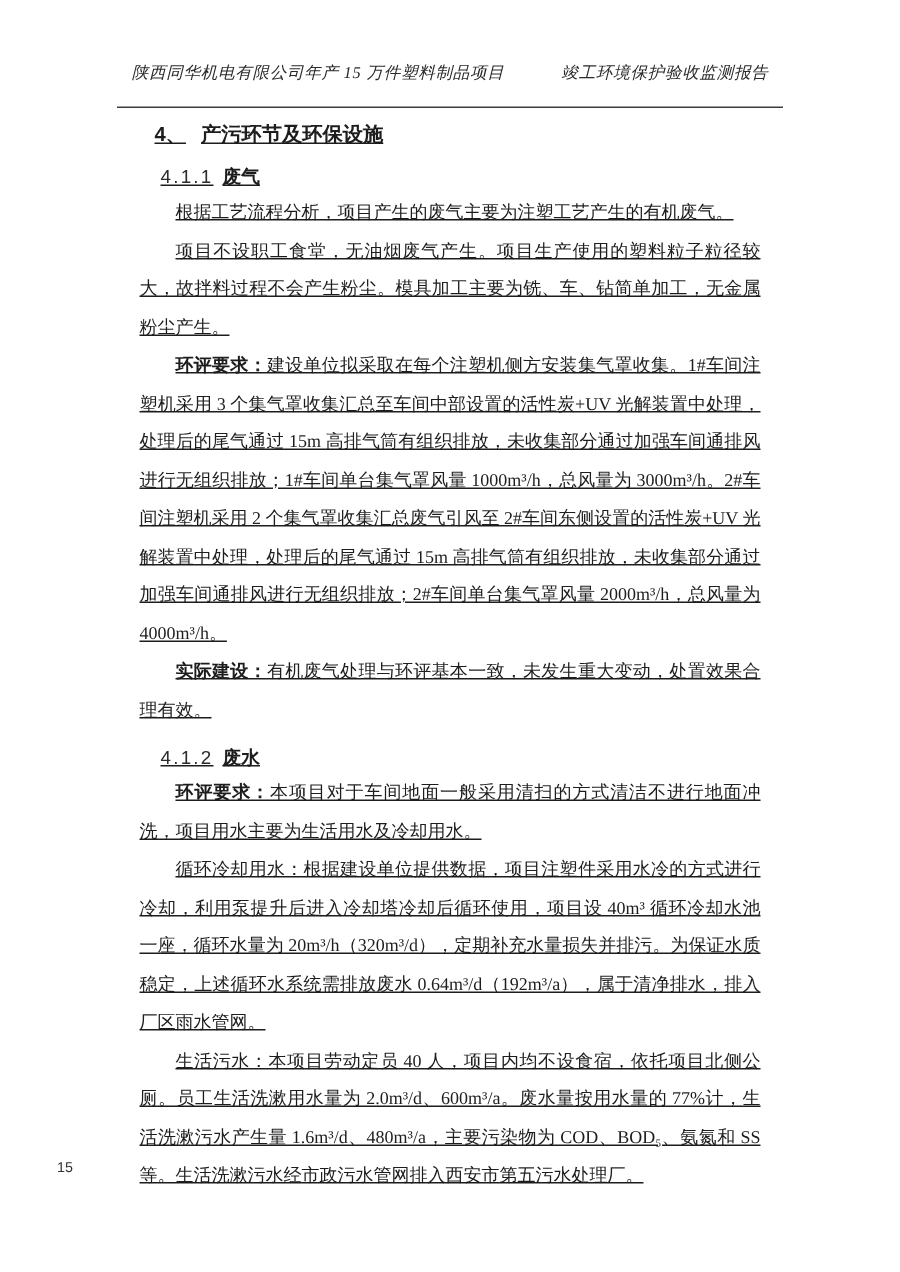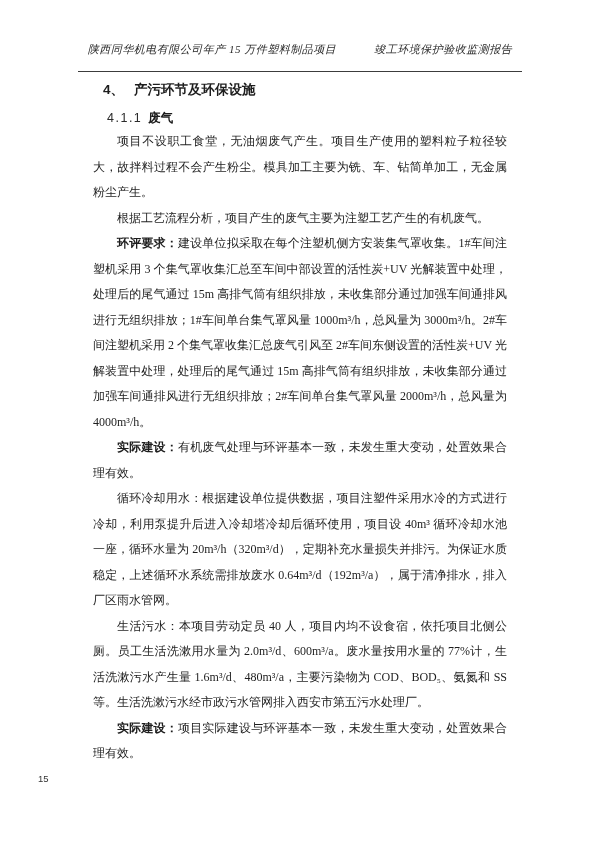--- a/index.html
+++ b/index.html
@@ -37,20 +37,21 @@
     border-top: 1.8px solid #3c3c3c;
     height: 0;
   }
   
   .content {
     padding: 0 55px;
     font-size: 12px;
     line-height: 25.5px;
     text-align: justify;
     text-justify: inter-ideograph;
+    text-decoration: underline;
   }
   .heading {
     font-family: "Liberation Sans", "DejaVu Sans", sans-serif;
     text-align: left;
   }
   .h1 {
     margin: 8px 0 0 10px;
     font-size: 13.5px;
     line-height: 19px;
     font-weight: bold;
@@ -101,33 +102,36 @@
 
     <div class="heading h1">
       <span class="num">4、</span><span class="ttl">产污环节及环保设施</span>
     </div>
 
 
     <div class="heading h3">
       <span class="num">4.1.1</span><span class="ttl">废气</span>
     </div>
 
+    <p class="para"><span class="plabel"></span><span class="ptext">根据工艺流程分析，项目产生的废气主要为注塑工艺产生的有机废气。</span></p>
+
     <p class="para"><span class="plabel"></span><span class="ptext">项目不设职工食堂，无油烟废气产生。项目生产使用的塑料粒子粒径较大，故拌料过程不会产生粉尘。模具加工主要为铣、车、钻简单加工，无金属粉尘产生。</span></p>
-
-    <p class="para"><span class="plabel"></span><span class="ptext">根据工艺流程分析，项目产生的废气主要为注塑工艺产生的有机废气。</span></p>
 
     <p class="para"><span class="plabel">环评要求：</span><span class="ptext">建设单位拟采取在每个注塑机侧方安装集气罩收集。1#车间注塑机采用 3 个集气罩收集汇总至车间中部设置的活性炭+UV 光解装置中处理，处理后的尾气通过 15m 高排气筒有组织排放，未收集部分通过加强车间通排风进行无组织排放；1#车间单台集气罩风量 1000m³/h，总风量为 3000m³/h。2#车间注塑机采用 2 个集气罩收集汇总废气引风至 2#车间东侧设置的活性炭+UV 光解装置中处理，处理后的尾气通过 15m 高排气筒有组织排放，未收集部分通过加强车间通排风进行无组织排放；2#车间单台集气罩风量 2000m³/h，总风量为 4000m³/h。</span></p>
 
     <p class="para"><span class="plabel">实际建设：</span><span class="ptext">有机废气处理与环评基本一致，未发生重大变动，处置效果合理有效。</span></p>
 
+    <div class="heading h3">
+      <span class="num">4.1.2</span><span class="ttl">废水</span>
+    </div>
 
+    <p class="para"><span class="plabel">环评要求：</span><span class="ptext">本项目对于车间地面一般采用清扫的方式清洁不进行地面冲洗，项目用水主要为生活用水及冷却用水。</span></p>
 
     <p class="para"><span class="plabel"></span><span class="ptext">循环冷却用水：根据建设单位提供数据，项目注塑件采用水冷的方式进行冷却，利用泵提升后进入冷却塔冷却后循环使用，项目设 40m³ 循环冷却水池一座，循环水量为 20m³/h（320m³/d），定期补充水量损失并排污。为保证水质稳定，上述循环水系统需排放废水 0.64m³/d（192m³/a），属于清净排水，排入厂区雨水管网。</span></p>
 
     <p class="para"><span class="plabel"></span><span class="ptext">生活污水：本项目劳动定员 40 人，项目内均不设食宿，依托项目北侧公厕。员工生活洗漱用水量为 2.0m³/d、600m³/a。废水量按用水量的 77%计，生活洗漱污水产生量 1.6m³/d、480m³/a，主要污染物为 COD、BOD₅、氨氮和 SS 等。生活洗漱污水经市政污水管网排入西安市第五污水处理厂。</span></p>
 
-    <p class="para"><span class="plabel">实际建设：</span><span class="ptext">项目实际建设与环评基本一致，未发生重大变动，处置效果合理有效。</span></p>
 
   </div>
 
   <div class="doc-footer">15</div>
 
 </div>
 
 </body></html>

